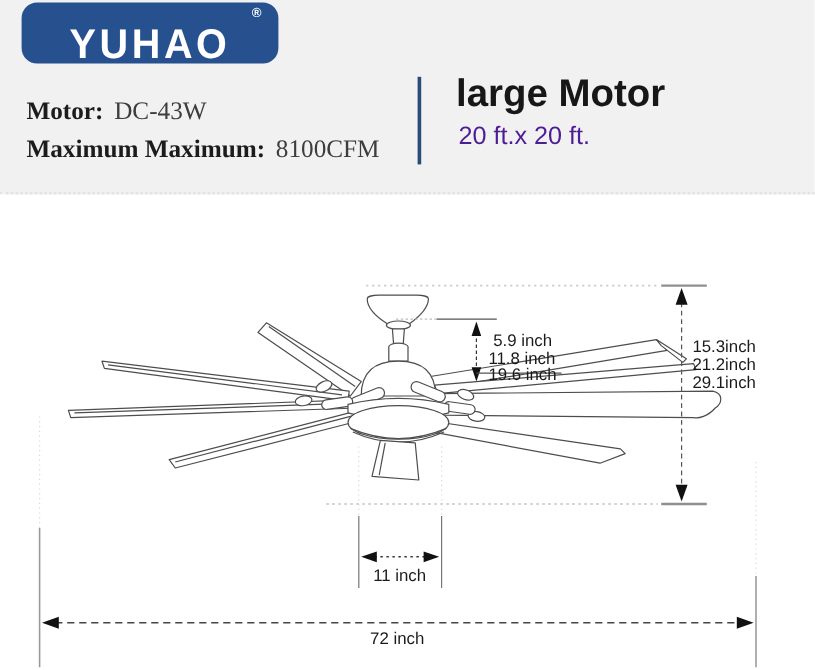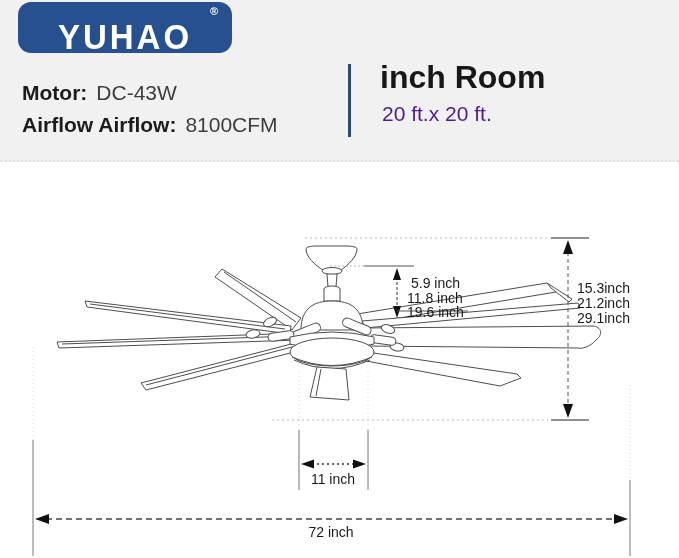--- a/index.html
+++ b/index.html
@@ -19,21 +19,21 @@
     display:flex;align-items:flex-end;justify-content:center;
   }
   .logo-text{
     color:#fff;font-size:33px;font-weight:bold;letter-spacing:3px;
     transform:scaleY(1.05);line-height:1;
   }
   .logo-reg{
     position:absolute;right:14px;top:3px;color:#fff;font-size:11px;font-weight:bold;
   }
   .specs{position:absolute;left:22px;top:80px;}
-  .spec-row{white-space:nowrap;margin-bottom:7px;line-height:1.2;}
+  .spec-row{white-space:nowrap;margin-bottom:7px;line-height:1.2;font-family:Liberation Serif, serif;}
   .spec-label{font-size:21px;font-weight:bold;color:#1c1c1c;}
   .spec-value{font-size:21px;font-weight:400;color:#3d3d3d;margin-left:9px;}
   .divider{
     position:absolute;left:348px;top:64px;width:3px;height:73px;
     background:var(--divider-navy,#2a4a7c);
   }
   .room{position:absolute;left:380px;top:60px;}
   .room-title{font-size:32px;font-weight:bold;color:#171717;line-height:1.1;}
   .room-size{font-size:21px;font-weight:400;color:#4c1d95;margin-top:7px;margin-left:2px;}
   
@@ -49,28 +49,28 @@
     <div class="logo">
       <span class="logo-text">YUHAO</span>
       <span class="logo-reg">®</span>
     </div>
 
     <div class="specs">
       <div class="spec-row">
         <span class="spec-label">Motor:</span><span class="spec-value">DC-43W</span>
       </div>
       <div class="spec-row">
-        <span class="spec-label">Airflow Airflow:</span><span class="spec-value">8100CFM</span>
+        <span class="spec-label">Maximum Maximum:</span><span class="spec-value">8100CFM</span>
       </div>
     </div>
 
     <div class="divider"></div>
 
     <div class="room">
-      <div class="room-title">inch Room</div>
+      <div class="room-title">large Motor</div>
       <div class="room-size">20 ft.x 20 ft.</div>
     </div>
   </div>
 
   <svg class="diagram-svg" width="679" height="558" viewBox="0 0 679 558">
 
     <g>
       <line x1="305" y1="238" x2="548" y2="238" stroke="#cfcfcf" stroke-width="1.5" stroke-dasharray="2,3"></line>
       <line x1="551" y1="238" x2="589" y2="238" stroke="#8f8f8f" stroke-width="2"></line>
     </g>

